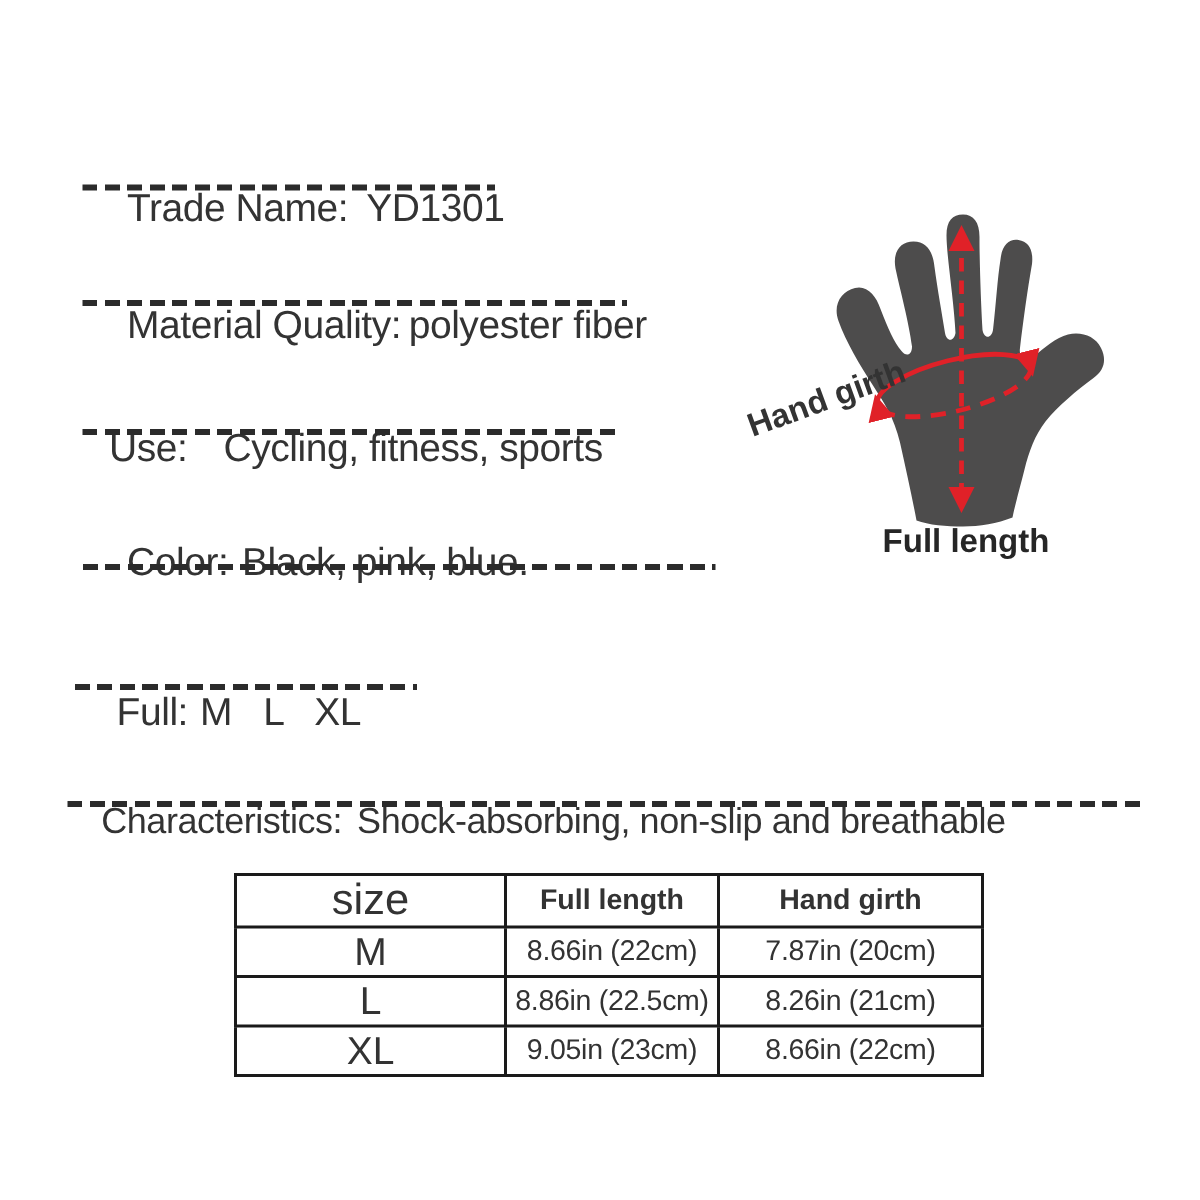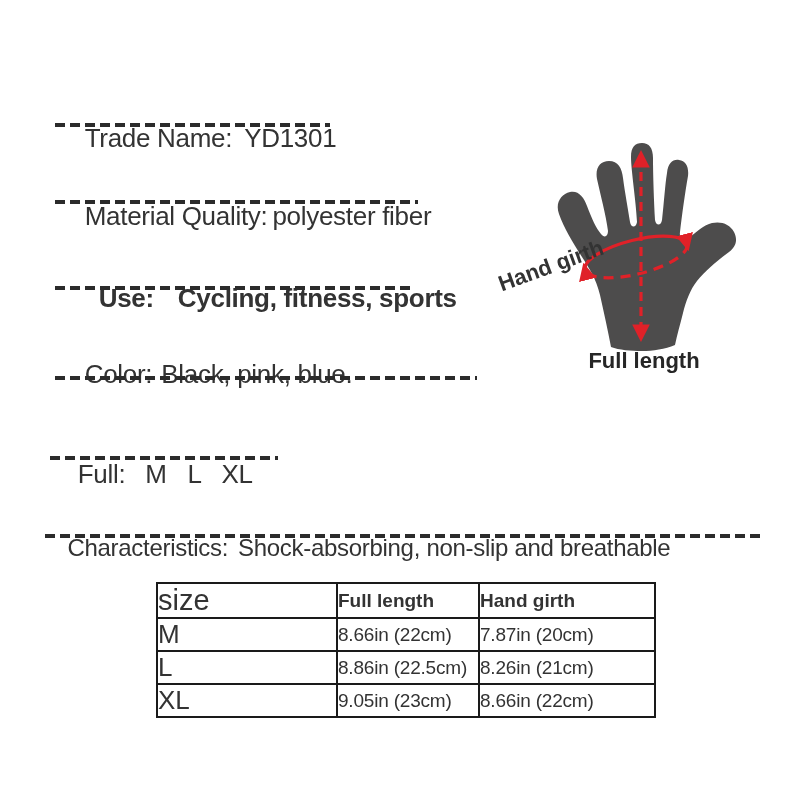--- a/index.html
+++ b/index.html
@@ -8,26 +8,26 @@
     position:relative; width:800px; height:800px;
     background:var(--bg-color,#ffffff); overflow:hidden;
     color:var(--text-color,#333333);
   }
 
   
   .spec-line{position:absolute; font-size:26px; white-space:pre; letter-spacing:-0.3px;}
   .spec-line .label,.spec-line .value{display:inline-block; vertical-align:baseline;}
   .f1{left:57px; top:92px;}
   .f2{left:57px; top:170px;}
-  .f3{left:71px; top:252px;font-weight:bold;}
+  .f3{left:45px; top:252px;}
   .f4{left:57px; top:328px;}
   .f5{left:50px; top:428px;}
   .f6{left:42px; top:506px; font-size:24px;}
   .v1{margin-left:12px;} .v2{margin-left:5px;} .v3{margin-left:24px;}
-  .v4{margin-left:9px;}  .v5{margin-left:20px;} .v6{margin-left:10px;}
+  .v4{margin-left:9px;}  .v5{margin-left:8px;} .v6{margin-left:10px;}
 
   .dash{
     position:absolute; height:4px;
     background:repeating-linear-gradient(90deg,
       var(--dash-color,#2b2b2b) 0 10px, transparent 10px 15px);
   }
   .d1{left:55px; top:123px; width:275px;}
   .d2{left:55px; top:200px; width:363px;}
   .d3{left:55px; top:286px; width:355px;}
   .d4{left:55px; top:376px; width:422px;}
@@ -49,21 +49,21 @@
   }
 
   
   .size-table{
     position:absolute; left:156px; top:582px;
     border-collapse:collapse; table-layout:fixed;
     color:var(--text-color,#333);
   }
   .size-table th,.size-table td{
     border:2px solid var(--table-border-color,#1a1a1a);
-    text-align:left; vertical-align:middle; padding:0;
+    text-align:center; vertical-align:middle; padding:0;
   }
   .size-table thead th{height:33px;}
   .size-table tbody td{height:30px;}
   .col-1{width:180px;} .col-2{width:142px;} .col-3{width:176px;}
   .h-size{font-size:29px; font-weight:400; line-height:1;}
   .h-meas{font-size:19px; font-weight:700;}
   .c-size{font-size:26px; font-weight:400;}
   .c-val{font-size:19px; font-weight:400; white-space:nowrap; letter-spacing:-0.2px;}
 </style>
 </head>

